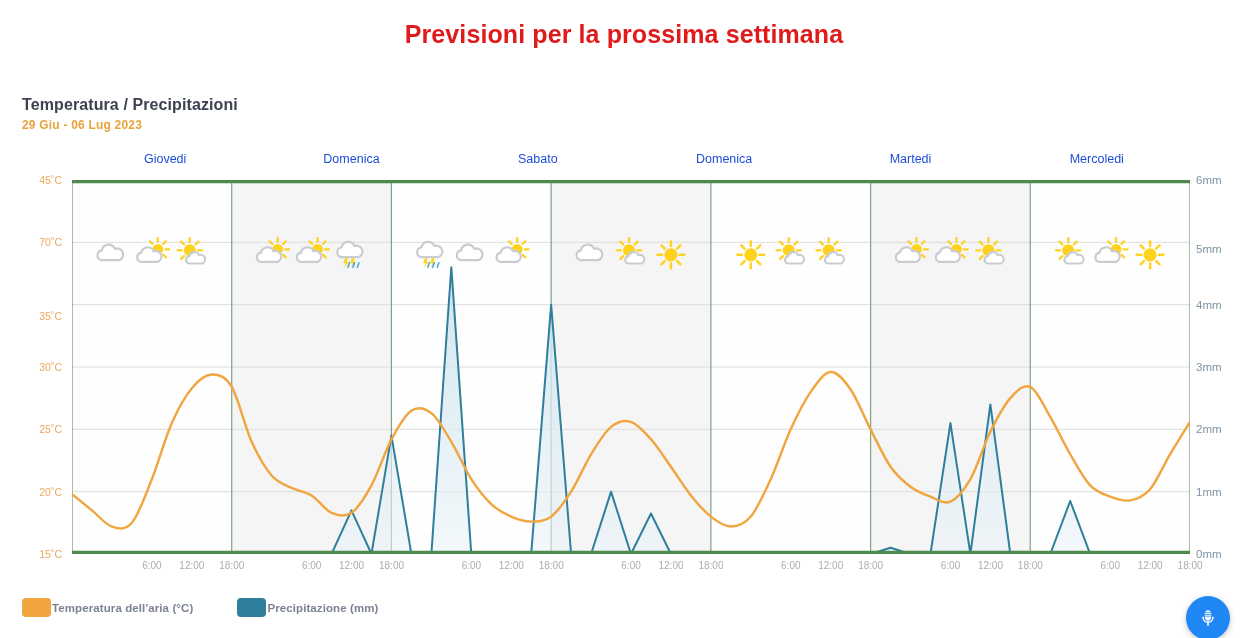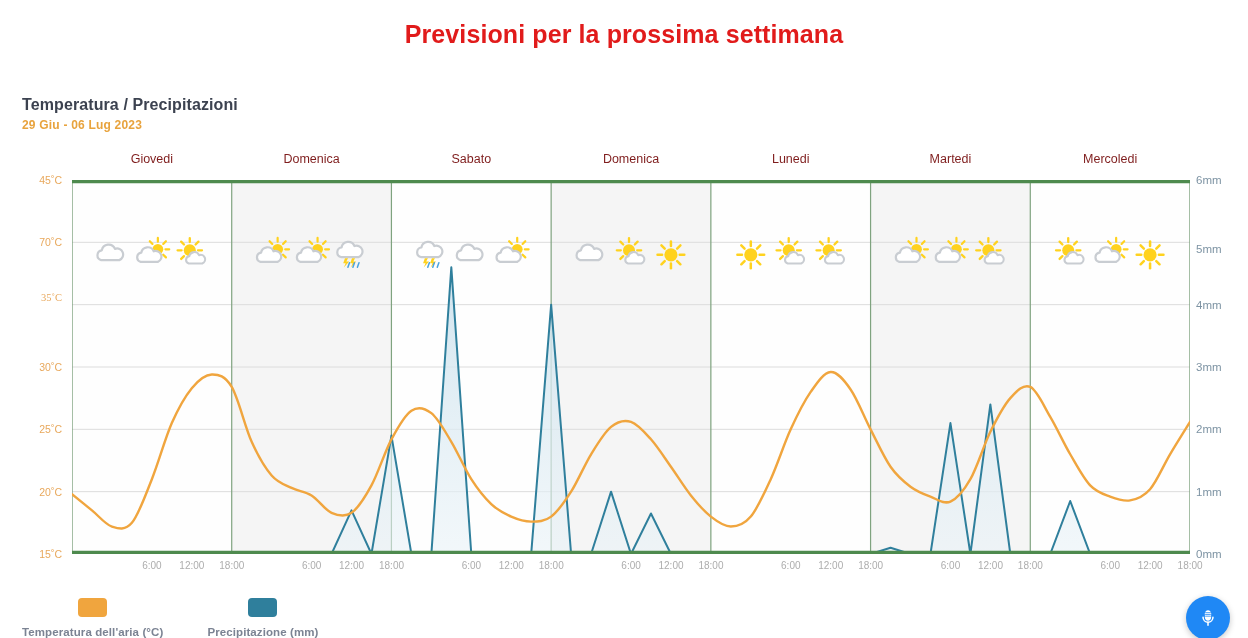--- a/index.html
+++ b/index.html
@@ -48,21 +48,21 @@
     left: 72px;
     top: 152px;
     width: 1118px;
     height: 20px;
     display: flex;
   }
   .day-label {
     flex: 1 1 0;
     text-align: center;
     font-size: 12.5px;
-    color: #7f1d1d;
+    color: #1d4ed8;
   }
   #plot-wrap {
     position: absolute;
     left: 0;
     top: 172px;
     width: 1248px;
     height: 390px;
   }
   #y-left-axis {
     position: absolute;
@@ -126,22 +126,21 @@
     position: absolute;
     left: 22px;
     top: 598px;
     display: flex;
     align-items: center;
     gap: 14px;
   }
   .legend-item {
     display: flex;
     align-items: center;
-    gap: 9px;
-    flex-direction: column;
+    gap: 1px;
   }
   .legend-swatch {
     width: 29px;
     height: 19px;
     border-radius: 4px;
   }
   .legend-text {
     font-size: 11.5px;
     font-weight: bold;
     color: #7b8393;
@@ -170,30 +169,29 @@
 <div id="chart-header">
   <div id="chart-heading">Temperatura / Precipitazioni</div>
   <div id="chart-subheading">29 Giu - 06 Lug 2023</div>
 </div>
 
 <div id="day-labels">
     <div class="day-label">Giovedi</div>
     <div class="day-label">Domenica</div>
     <div class="day-label">Sabato</div>
     <div class="day-label">Domenica</div>
-    <div class="day-label">Lunedi</div>
     <div class="day-label">Martedi</div>
     <div class="day-label">Mercoledi</div>
   </div>
 
 <div id="plot-wrap">
   <div id="y-left-axis">
       <div class="ylab-left" style="top: 8px;">45˚C</div>
       <div class="ylab-left" style="top: 70.3333px;">70˚C</div>
-      <div class="ylab-left" style="top: 125px; font-family: Liberation Serif, serif;">35˚C</div>
+      <div class="ylab-left" style="top: 144px;">35˚C</div>
       <div class="ylab-left" style="top: 195px;">30˚C</div>
       <div class="ylab-left" style="top: 257.333px;">25˚C</div>
       <div class="ylab-left" style="top: 319.667px;">20˚C</div>
       <div class="ylab-left" style="top: 382px;">15˚C</div>
     </div>
   <div id="y-right-axis">
       <div class="ylab-right" style="top: 8px;">6mm</div>
       <div class="ylab-right" style="top: 77px;">5mm</div>
       <div class="ylab-right" style="top: 132.667px;">4mm</div>
       <div class="ylab-right" style="top: 195px;">3mm</div>

